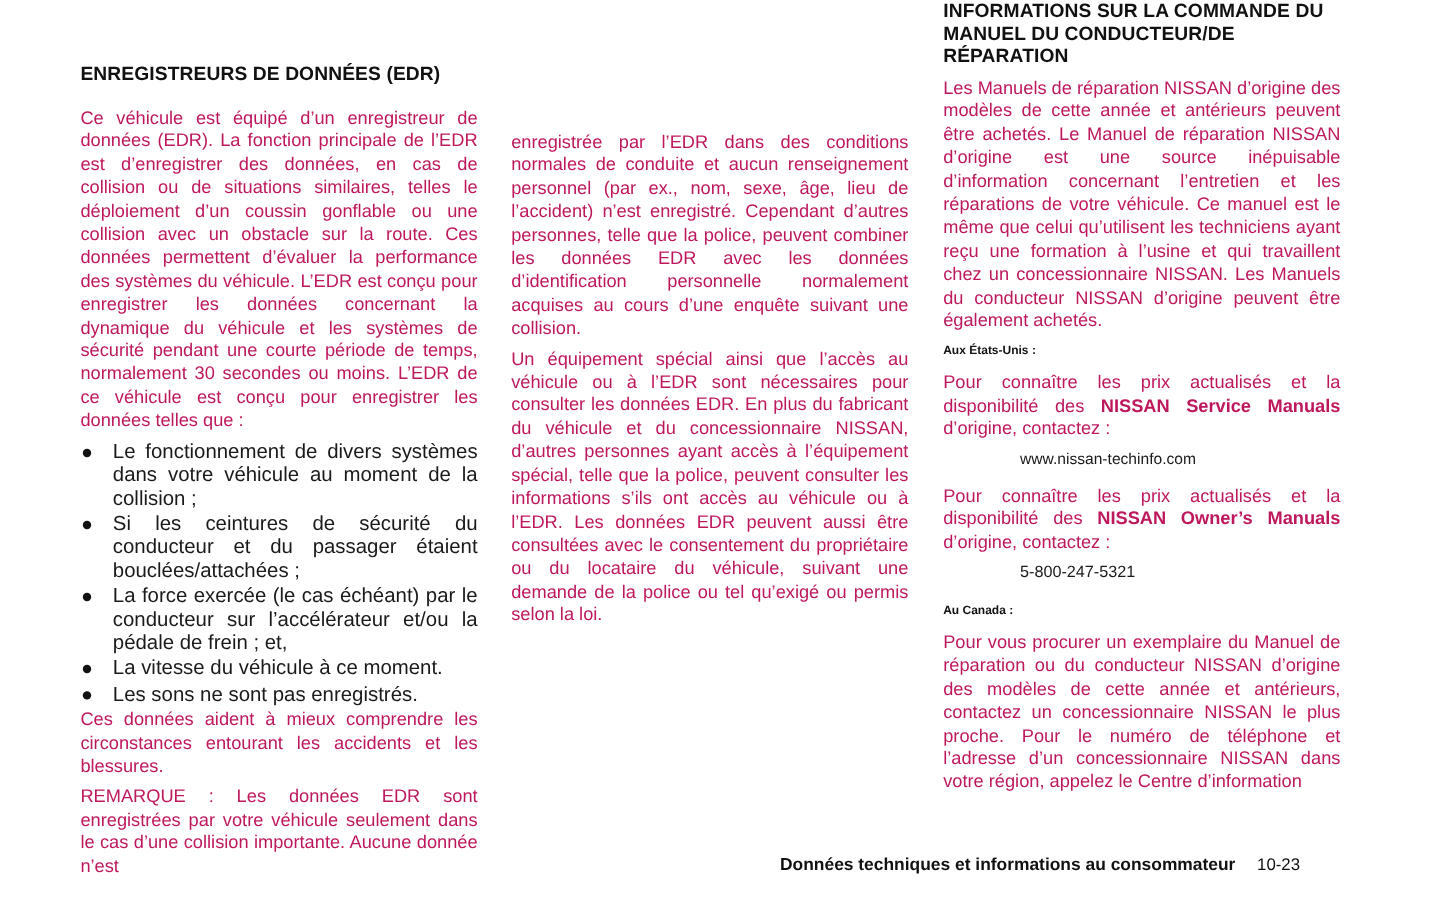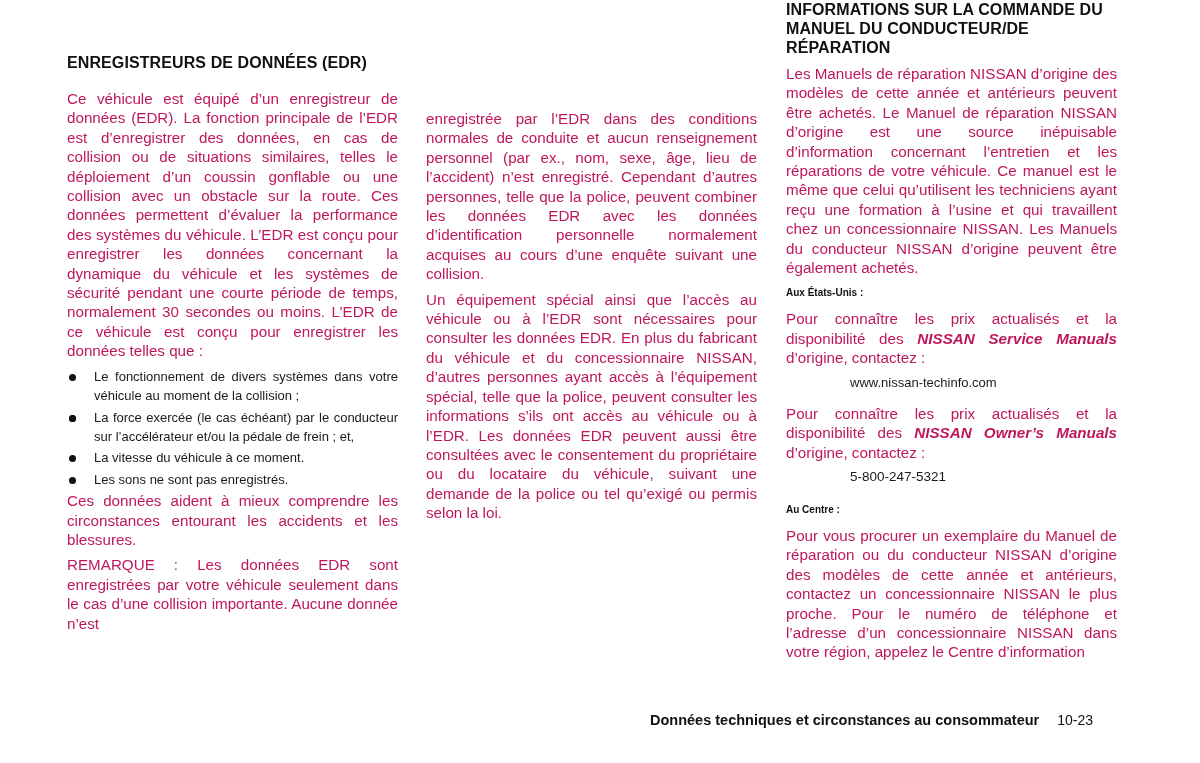--- a/index.html
+++ b/index.html
@@ -48,21 +48,21 @@
     .col-3 .p.first { margin-top: 7px; }
 
     ul.bullets {
       list-style: none;
       margin: 0 0 0 0;
       padding: 0;
     }
     ul.bullets li {
       position: relative;
       padding-left: 27px;
-      font-size: 13px;
+      font-size: 17px;
       line-height: 19.4px;
       text-align: justify;
       margin-bottom: 2px;
     }
     ul.bullets li .bullet {
       position: absolute;
       left: 2px;
       top: 7px;
       width: 7px;
       height: 7px;
@@ -75,21 +75,21 @@
       line-height: 19px;
       margin: 2px 0 7px 0;
       color: #111;
     }
     .contact {
       font-size: 13px;
       line-height: 18px;
       margin: 2px 0 12px 64px;
     }
     .contact.phone { font-size: 13.5px; margin-top: 3px; margin-bottom: 14px; }
-    .bold { font-weight: bold; font-style: italic; }
+    .bold { font-weight: bold; }
 
     .footer {
       position: absolute;
       left: 650px;
       top: 711px;
       width: 470px;
       font-size: 14.5px;
       line-height: 18px;
       color: #111;
       white-space: nowrap;
@@ -103,20 +103,21 @@
 <div class="col col-1">
   <h2 class="section-title">ENREGISTREURS DE DONNÉES (EDR)</h2>
   <p class="p first">Ce véhicule est équipé d’un enregistreur de données (EDR). La fonction principale de l’EDR est d’enregistrer des données, en cas de collision ou de situations similaires, telles le déploiement d’un coussin gonflable ou une collision avec un obstacle sur la route. Ces données permettent d’évaluer la performance des systèmes du véhicule. L’EDR est conçu pour enregistrer les données concernant la dynamique du véhicule et les systèmes de sécurité pendant une courte période de temps, normalement 30 secondes ou moins. L’EDR de ce véhicule est conçu pour enregistrer les données telles que :</p>
   <ul class="bullets">
     <li>
       <span class="bullet"></span>
       <span>Le fonctionnement de divers systèmes dans votre véhicule au moment de la collision ;</span>
     </li>
     <li>
       <span class="bullet"></span>
+      <span>Si les ceintures de sécurité du conducteur et du passager étaient bouclées/attachées ;</span>
     </li>
     <li>
       <span class="bullet"></span>
       <span>La force exercée (le cas échéant) par le conducteur sur l’accélérateur et/ou la pédale de frein ; et,</span>
     </li>
     <li>
       <span class="bullet"></span>
       <span>La vitesse du véhicule à ce moment.</span>
     </li>
     <li>
@@ -137,20 +138,20 @@
   <h2 class="section-title">INFORMATIONS SUR LA COMMANDE DU MANUEL DU CONDUCTEUR/DE RÉPARATION</h2>
   <p class="p first">Les Manuels de réparation NISSAN d’origine des modèles de cette année et antérieurs peuvent être achetés. Le Manuel de réparation NISSAN d’origine est une source inépuisable d’information concernant l’entretien et les réparations de votre véhicule. Ce manuel est le même que celui qu’utilisent les techniciens ayant reçu une formation à l’usine et qui travaillent chez un concessionnaire NISSAN. Les Manuels du conducteur NISSAN d’origine peuvent être également achetés.</p>
 
   <div class="subhead">Aux États-Unis :</div>
   <p class="p"><span>Pour connaître les prix actualisés et la disponibilité des </span><span class="bold">NISSAN Service Manuals</span><span> d’origine, contactez :</span></p>
   <div class="contact">www.nissan-techinfo.com</div>
 
   <p class="p"><span>Pour connaître les prix actualisés et la disponibilité des </span><span class="bold">NISSAN Owner’s Manuals</span><span> d’origine, contactez :</span></p>
   <div class="contact phone">5-800-247-5321</div>
 
-  <div class="subhead">Au Centre :</div>
+  <div class="subhead">Au Canada :</div>
   <p class="p">Pour vous procurer un exemplaire du Manuel de réparation ou du conducteur NISSAN d’origine des modèles de cette année et antérieurs, contactez un concessionnaire NISSAN le plus proche. Pour le numéro de téléphone et l’adresse d’un concessionnaire NISSAN dans votre région, appelez le Centre d’information</p>
 </div>
 
 <div class="footer">
-  <span class="footer-title">Données techniques et circonstances au consommateur</span>
+  <span class="footer-title">Données techniques et informations au consommateur</span>
   <span class="page-num">10-23</span>
 </div>
 
 </body></html>

